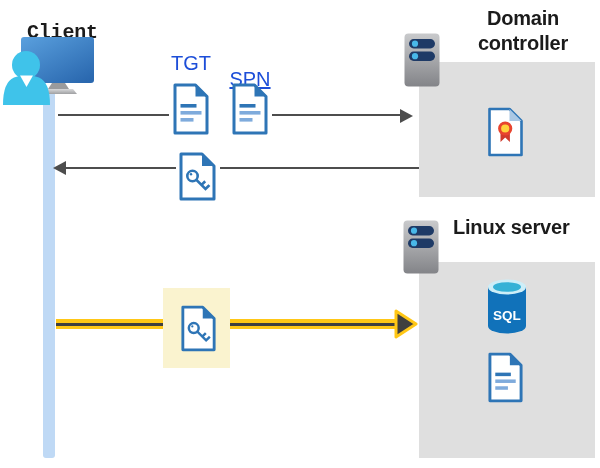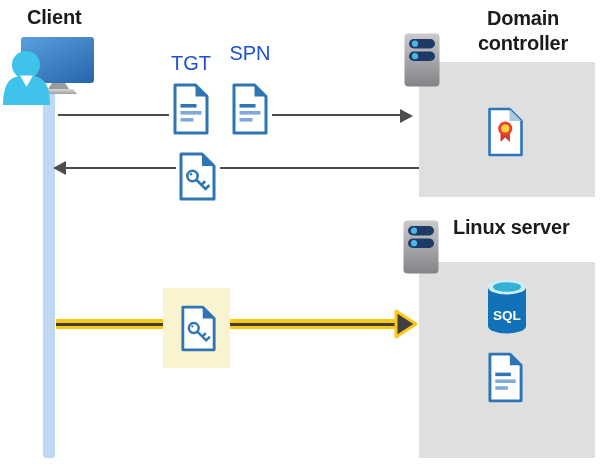--- a/index.html
+++ b/index.html
@@ -59,32 +59,32 @@
 
   <div class="abs gold-shaft" style="left:56px;top:319px;width:340px;height:10px;">
     <div class="gold-stripe"></div>
   </div>
   <svg class="abs" style="left:394px;top:309px;" width="24" height="30" viewBox="0 0 24 30">
     <polygon points="2,2 22,15 2,28" fill="#3f3f3f" stroke="#ffc716" stroke-width="3" stroke-linejoin="round"></polygon>
   </svg>
 
   <div class="abs highlight" style="left:163px;top:288px;width:67px;height:80px;"></div>
 
-  <div class="abs label-bold" style="left:27px;top:5px;">Client</div>
+  <div class="abs label-bold" style="left:27px;top:20px;font-family:Liberation Mono, monospace;">Client</div>
   <svg class="abs" style="left:0;top:25px;" width="95" height="80" viewBox="0 0 95 80">
     <rect x="21" y="12" width="73" height="46" rx="3" fill="url(#gmon)"></rect>
     <polygon points="52,58 65,58 69,64 48,64" fill="#9a9b9d"></polygon>
     <polygon points="44,64 73,64 77,69 40,69" fill="url(#gstand)"></polygon>
     <circle cx="26" cy="40" r="14" fill="#3fc3ea"></circle>
     <path d="M3 80 Q3 57 14 52.5 Q20 50 26.5 50 Q33 50 39 52.5 Q50 57 50 80 Z" fill="#3fc3ea"></path>
     <polygon points="20,50.5 33,50.5 26.5,62" fill="#ffffff"></polygon>
   </svg>
 
   <div class="abs label-plain center" style="left:164px;top:52px;width:54px;">TGT</div>
-  <div class="abs label-plain center" style="left:223px;top:42px;width:54px;">SPN</div>
+  <div class="abs label-plain center" style="left:223px;top:68px;width:54px;text-decoration:underline;">SPN</div>
 
   <svg class="abs" style="left:172px;top:83px;" width="38" height="52" viewBox="0 0 38 52">
     <path d="M3 2 H23.5 L35 13.5 V50 H3 Z" fill="#ffffff" stroke="#2e75b6" stroke-width="3" stroke-linejoin="round"></path>
     <path d="M23.5 2 V13.5 H35 Z" fill="#2e75b6"></path>
     <rect x="8.5" y="21" width="16" height="3.6" fill="#2e75b6"></rect>
     <rect x="8.5" y="28" width="21" height="3.6" fill="#7fabdc"></rect>
     <rect x="8.5" y="35" width="13" height="3.6" fill="#7fabdc"></rect>
   </svg>
 
   <svg class="abs" style="left:231px;top:83px;" width="38" height="52" viewBox="0 0 38 52">

